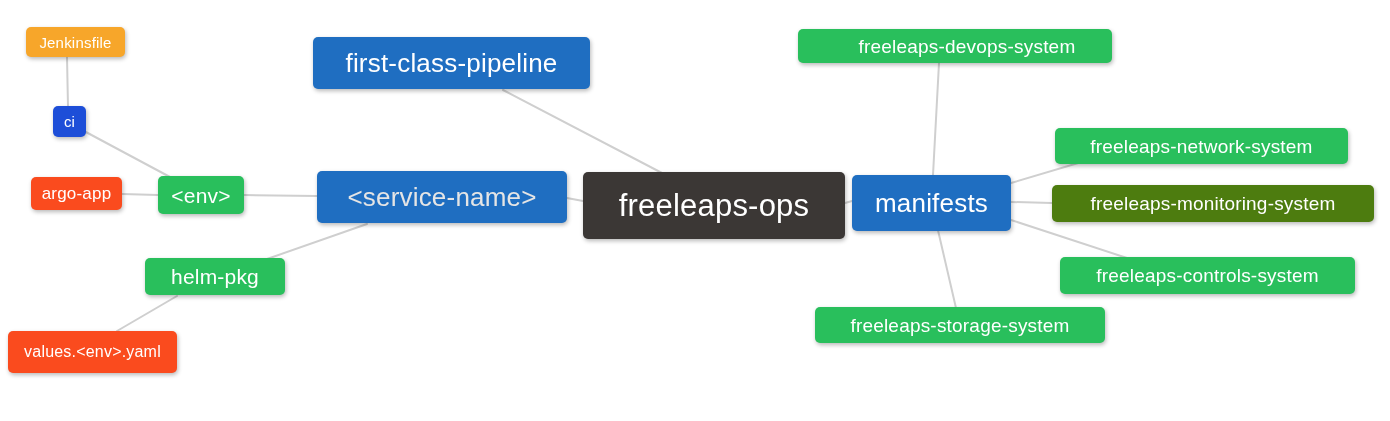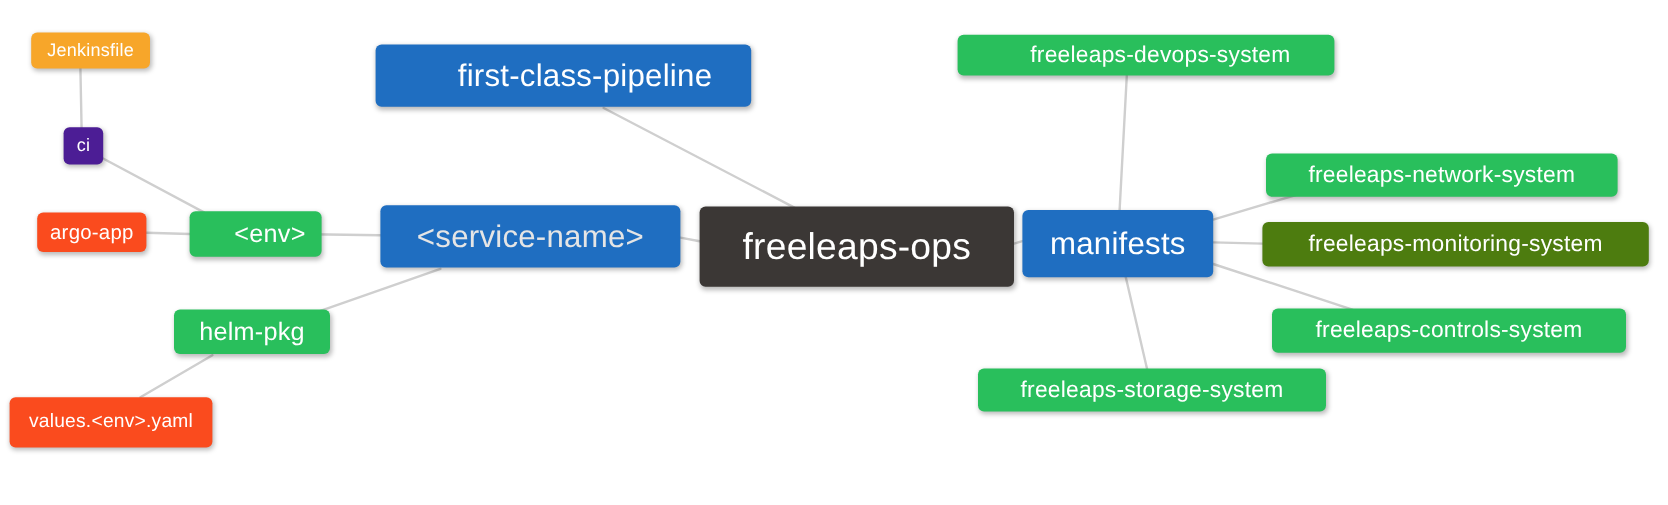--- a/index.html
+++ b/index.html
@@ -54,42 +54,42 @@
       <line x1="939" y1="63" x2="933" y2="175" stroke="#cfcfcf" stroke-width="2" stroke-linecap="round"></line>
       <line x1="1011" y1="183" x2="1122" y2="150" stroke="#cfcfcf" stroke-width="2" stroke-linecap="round"></line>
       <line x1="1011" y1="202" x2="1052" y2="203" stroke="#cfcfcf" stroke-width="2" stroke-linecap="round"></line>
       <line x1="1011" y1="220" x2="1127" y2="258" stroke="#cfcfcf" stroke-width="2" stroke-linecap="round"></line>
       <line x1="937" y1="226" x2="956" y2="308" stroke="#cfcfcf" stroke-width="2" stroke-linecap="round"></line>
     </svg>
   <div id="node-layer">
       <div class="node" style="left: 26px; top: 27px; width: 99px; height: 30px; font-size: 15px; background: rgb(247, 166, 42); color: rgb(255, 255, 255);">
         <span>Jenkinsfile</span>
       </div>
-      <div class="node" style="left: 53px; top: 106px; width: 33px; height: 31px; font-size: 15px; background: #4c1d95; color: rgb(255, 255, 255);">
+      <div class="node" style="left: 53px; top: 106px; width: 33px; height: 31px; font-size: 15px; background: #1d4ed8; color: rgb(255, 255, 255);">
         <span>ci</span>
       </div>
       <div class="node" style="left: 31px; top: 177px; width: 91px; height: 33px; font-size: 17px; background: rgb(250, 75, 30); color: rgb(255, 255, 255);">
         <span>argo-app</span>
       </div>
-      <div class="node" style="left: 158px; top: 176px; width: 86px; height: 38px; font-size: 21px; background: rgb(41, 191, 92); color: rgb(255, 255, 255); padding-left: 24px;">
+      <div class="node" style="left: 158px; top: 176px; width: 86px; height: 38px; font-size: 21px; background: rgb(41, 191, 92); color: rgb(255, 255, 255);">
         <span>&lt;env&gt;</span>
       </div>
-      <div class="node" style="left: 313px; top: 37px; width: 277px; height: 52px; font-size: 26px; background: rgb(31, 110, 193); color: rgb(255, 255, 255); padding-left: 36px;">
+      <div class="node" style="left: 313px; top: 37px; width: 277px; height: 52px; font-size: 26px; background: rgb(31, 110, 193); color: rgb(255, 255, 255);">
         <span>first-class-pipeline</span>
       </div>
       <div class="node" style="left: 317px; top: 171px; width: 250px; height: 52px; font-size: 26px; background: rgb(31, 110, 193); color: #e5e5e5;">
         <span>&lt;service-name&gt;</span>
       </div>
       <div class="node" style="left: 583px; top: 172px; width: 262px; height: 67px; font-size: 31px; background: rgb(59, 55, 53); color: rgb(255, 255, 255);">
         <span>freeleaps-ops</span>
       </div>
       <div class="node" style="left: 852px; top: 175px; width: 159px; height: 56px; font-size: 26px; background: rgb(31, 110, 193); color: rgb(255, 255, 255);">
         <span>manifests</span>
       </div>
-      <div class="node" style="left: 145px; top: 258px; width: 130px; height: 37px; font-size: 21px; background: rgb(41, 191, 92); color: rgb(255, 255, 255);">
+      <div class="node" style="left: 145px; top: 258px; width: 140px; height: 37px; font-size: 21px; background: rgb(41, 191, 92); color: rgb(255, 255, 255);">
         <span>helm-pkg</span>
       </div>
       <div class="node" style="left: 8px; top: 331px; width: 169px; height: 42px; font-size: 16px; background: rgb(250, 75, 30); color: rgb(255, 255, 255);">
         <span>values.&lt;env&gt;.yaml</span>
       </div>
       <div class="node" style="left: 798px; top: 29px; width: 290px; height: 34px; font-size: 19px; background: rgb(41, 191, 92); color: rgb(255, 255, 255); padding-left: 24px;">
         <span>freeleaps-devops-system</span>
       </div>
       <div class="node" style="left: 1055px; top: 128px; width: 293px; height: 36px; font-size: 19px; background: rgb(41, 191, 92); color: rgb(255, 255, 255);">
         <span>freeleaps-network-system</span>

